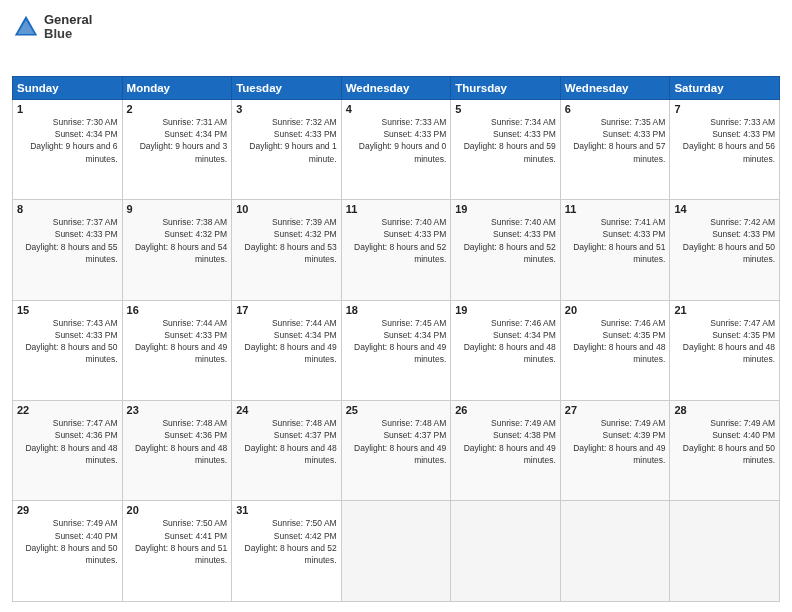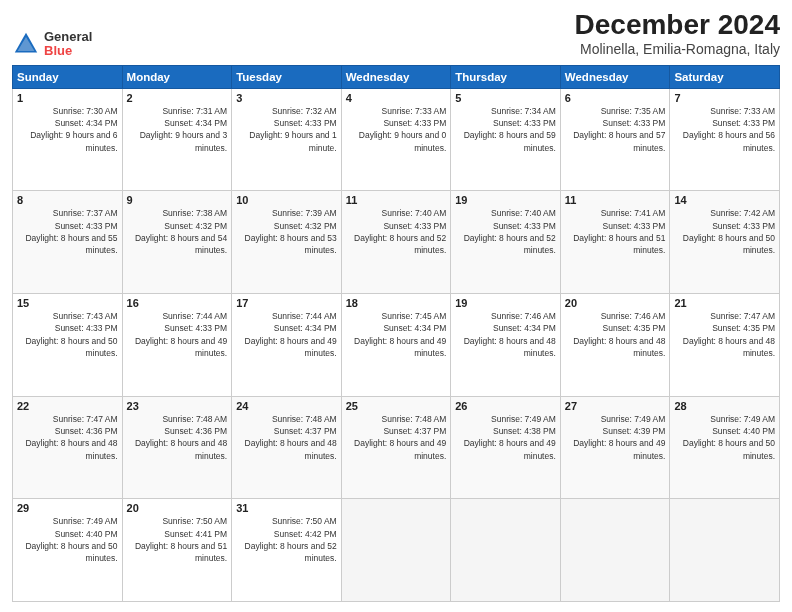--- a/index.html
+++ b/index.html
@@ -19,31 +19,31 @@
     }
     .header {
       display: flex;
       align-items: flex-start;
       justify-content: space-between;
       margin-bottom: 6px;
     }
     .logo {
       display: flex;
       align-items: center;
-      margin-top: 20px;
+      margin-top: 3px;
     }
     .logo-text {
       display: flex;
       flex-direction: column;
       font-size: 13px;
       font-weight: bold;
       line-height: 1.1;
     }
     .logo-text .general { color: #333; }
-    .logo-text .blue { color: #ef4444; }
+    .logo-text .blue { color: #404040; }
     .logo-icon {
       width: 28px;
       height: 28px;
       margin-right: 4px;
     }
     .title-block {
       text-align: right;
     }
     .title-block h1 {
       font-size: 28px;
@@ -55,20 +55,21 @@
       font-size: 14px;
       font-weight: normal;
       color: #444;
     }
     .calendar {
       flex: 1;
       border: 1px solid #ccc;
       border-collapse: collapse;
       width: 100%;
       table-layout: fixed;
+      margin-top: 28px;
     }
     .calendar th {
       background: #1a6bbf;
       color: #fff;
       font-size: 11.5px;
       font-weight: bold;
       padding: 5px 4px;
       border: 1px solid #1558a0;
       text-align: left;
     }
@@ -111,24 +112,20 @@
   <div class="header">
     <div class="logo">
       <svg class="logo-icon" viewBox="0 0 40 40">
         <polygon points="20,4 36,32 4,32" fill="#1a6bbf"></polygon>
         <polygon points="20,10 32,30 8,30" fill="#fff" opacity="0.3"></polygon>
       </svg>
       <div class="logo-text">
         <span class="general">General</span>
         <span class="blue">Blue</span>
       </div>
-    </div>
-    <div class="title-block">
-      <h1>December 2024</h1>
-      <h2>Molinella, Emilia-Romagna, Italy</h2>
     </div>
   </div>
 
   <table class="calendar">
     <thead>
       <tr>
         <th>Sunday</th>
         <th>Monday</th>
         <th>Tuesday</th>
         <th>Wednesday</th>

